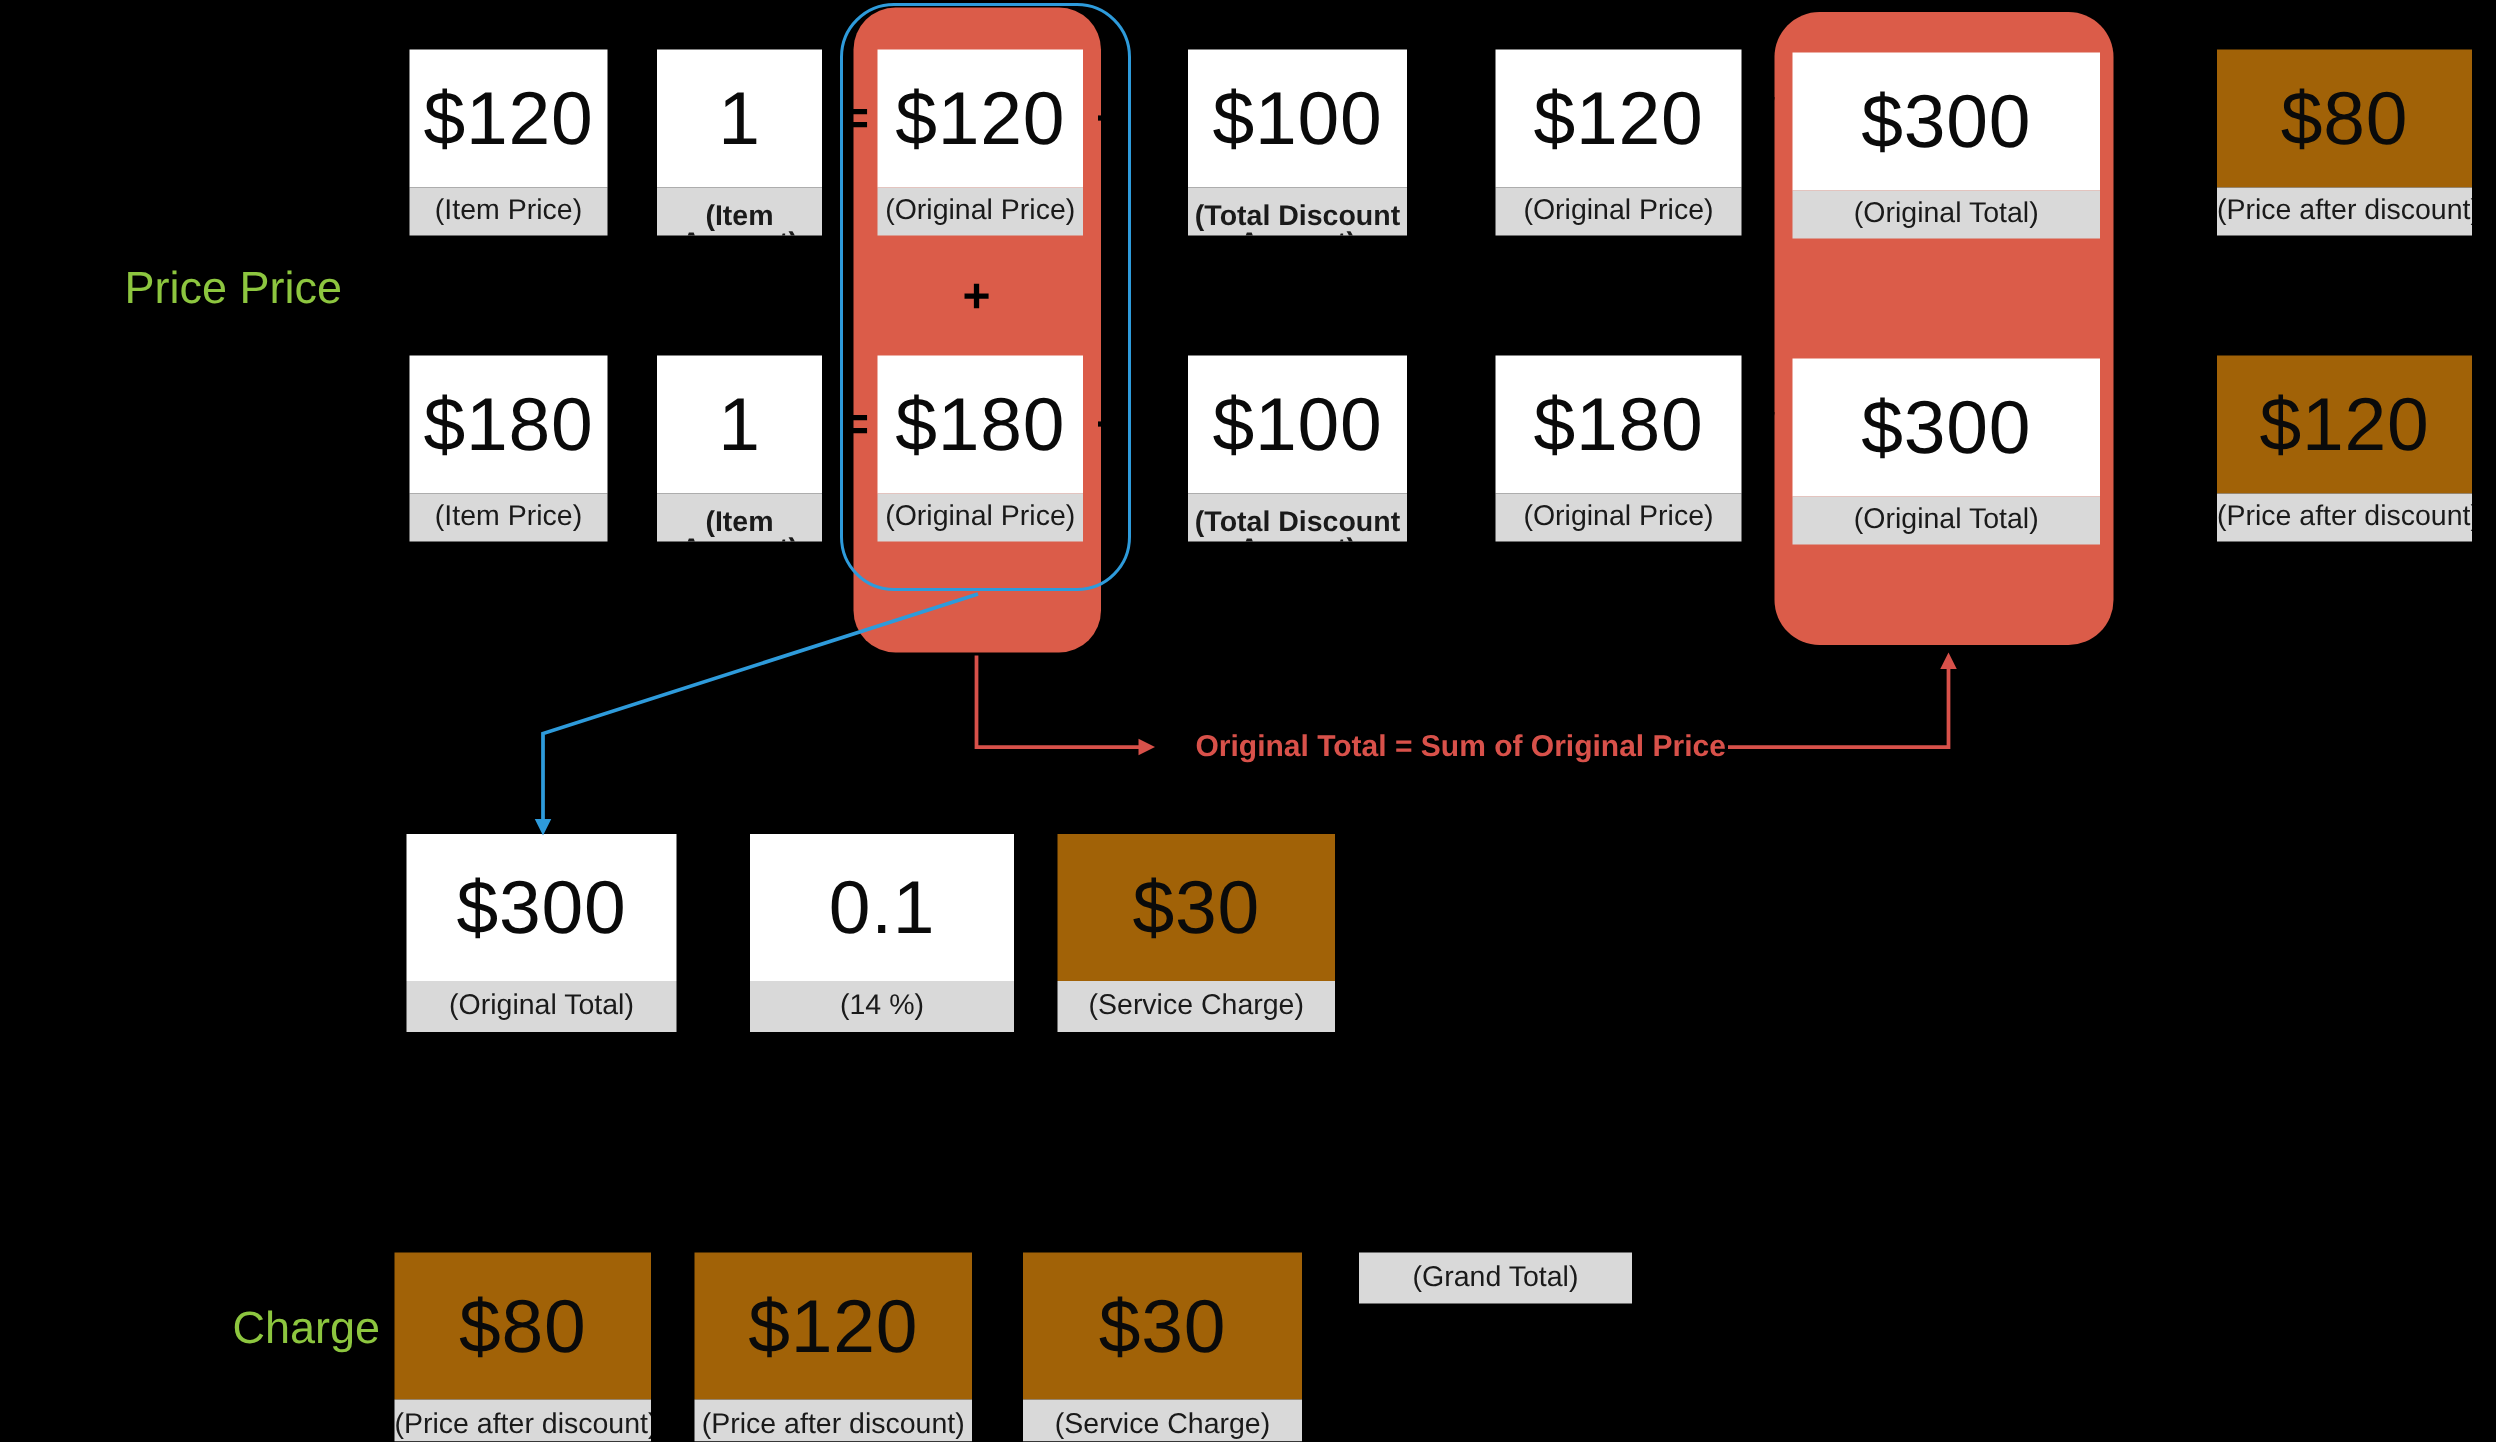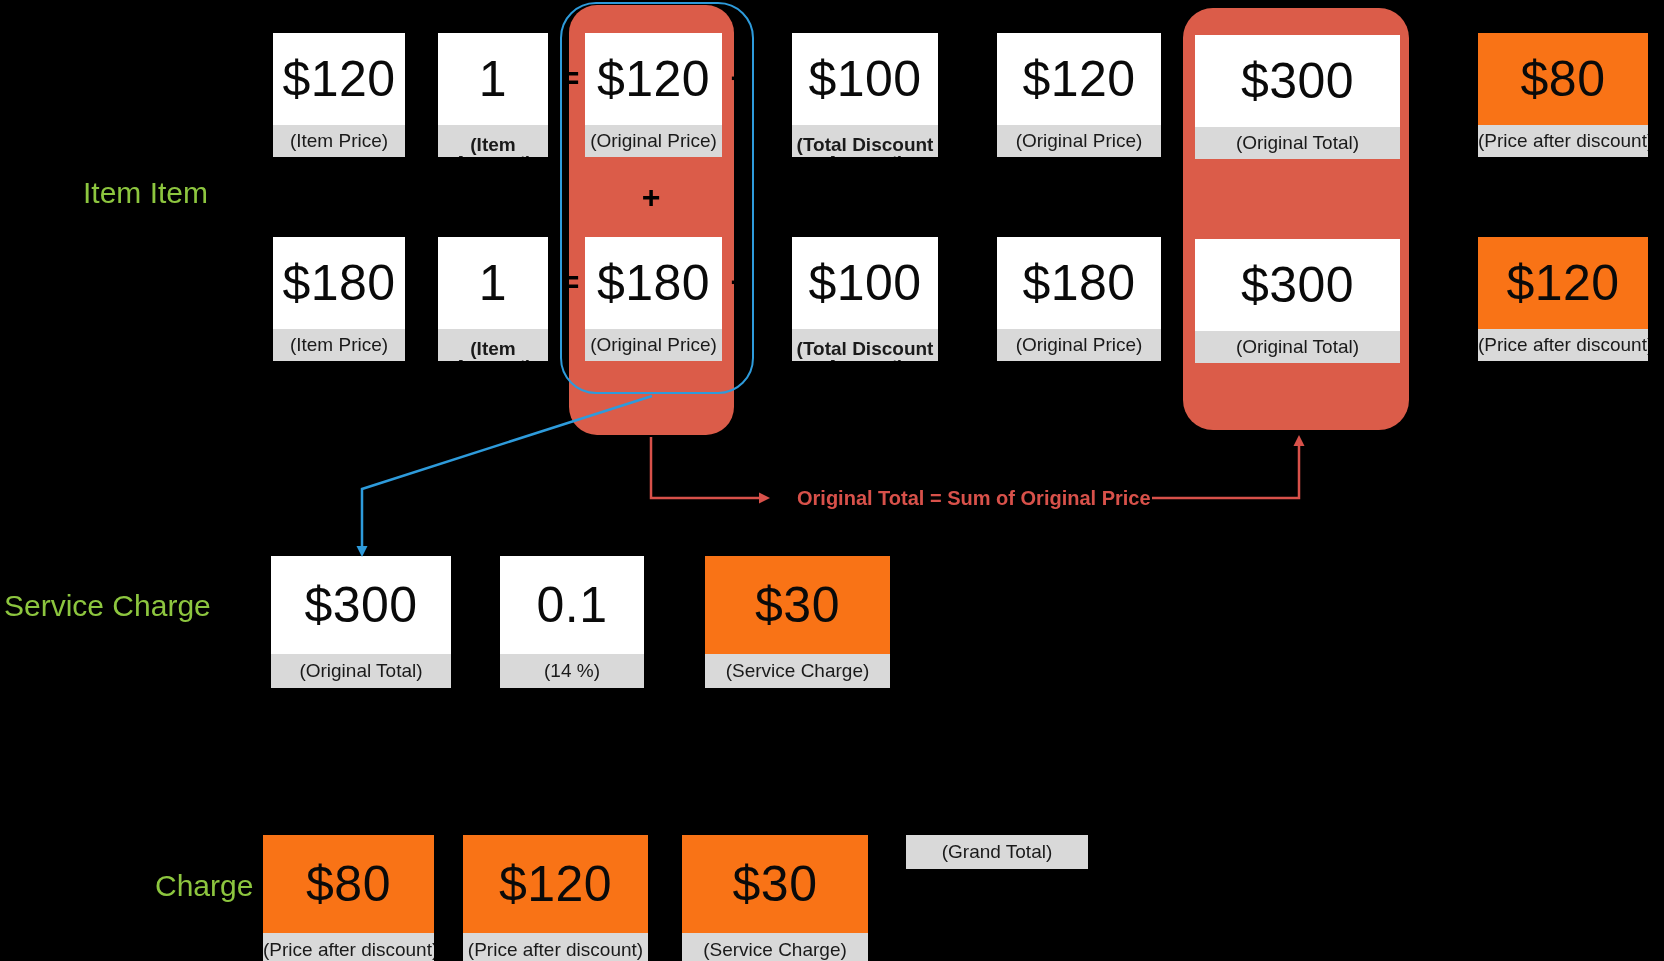--- a/index.html
+++ b/index.html
@@ -11,21 +11,21 @@
   .red-container{position:absolute;background:#DB5C49;z-index:1;}
   #redc1{left:569px;top:5px;width:165px;height:430px;border-radius:28px;}
   #redc2{left:1183px;top:8px;width:226px;height:422px;border-radius:30px;}
   
   #blue-outline{position:absolute;left:560px;top:2px;width:190px;height:388px;
     border:2.5px solid #2E9BDB;border-radius:36px;background:transparent;z-index:2;}
   
   .box{position:absolute;z-index:3;display:flex;flex-direction:column;}
   .box .val{height:92px;background:#FFFFFF;color:#0a0a0a;display:flex;
     align-items:center;justify-content:center;font-size:50px;letter-spacing:0.5px;}
-  .box.orange .val{background:#f97316;}
+  .box.orange .val{background:#a16207;}
   .box .cap{height:32px;background:#D9D9D9;color:#1a1a1a;font-size:19px;
     line-height:32px;text-align:center;overflow:hidden;white-space:nowrap;}
   .box .cap.wrap{white-space:normal;line-height:18px;padding-top:11px;box-sizing:border-box;font-weight:bold;}
   .box.tall .val{height:98px;}
   .box.tall .cap{height:34px;line-height:34px;}
   
   #r1ip{left:273px;top:33px;width:132px;}
   #r1am{left:438px;top:33px;width:110px;}
   #r1op{left:585px;top:33px;width:137px;}
   #r1da{left:792px;top:33px;width:146px;}
@@ -33,21 +33,21 @@
   #r1ot{left:1195px;top:35px;width:205px;}
   #r1ad{left:1478px;top:33px;width:170px;}
   #r2ip{left:273px;top:237px;width:132px;}
   #r2am{left:438px;top:237px;width:110px;}
   #r2op{left:585px;top:237px;width:137px;}
   #r2da{left:792px;top:237px;width:146px;}
   #r2op2{left:997px;top:237px;width:164px;}
   #r2ot{left:1195px;top:239px;width:205px;}
   #r2ad{left:1478px;top:237px;width:170px;}
   #scot{left:271px;top:556px;width:180px;}
-  #scrate{left:500px;top:556px;width:144px;justify-content:flex-end;}
+  #scrate{left:500px;top:556px;width:176px;justify-content:flex-end;}
   #sccharge{left:705px;top:556px;width:185px;}
   #tad1{left:263px;top:835px;width:171px;}
   #tad2{left:463px;top:835px;width:185px;}
   #tsc{left:682px;top:835px;width:186px;}
   #tgt{left:906px;top:835px;width:182px;}
   
   .op{position:absolute;z-index:4;color:#000;font-size:32px;font-weight:700;
     transform:translate(-50%,-50%);line-height:1;}
   
   .rowlabel{position:absolute;z-index:4;color:#8DC63F;font-size:30px;line-height:34px;}
@@ -62,22 +62,21 @@
 </style>
 </head>
 <body>
 
 <div id="canvas">
 
   <div class="red-container" id="redc1"></div>
   <div class="red-container" id="redc2"></div>
   <div id="blue-outline"></div>
 
-  <div class="rowlabel" id="lbl-item-price">Item Item</div>
-  <div class="rowlabel" id="lbl-service-charge">Service Charge</div>
+  <div class="rowlabel" id="lbl-item-price">Price Price</div>
   <div class="rowlabel" id="lbl-total">Charge</div>
 
   <div class="box" id="r1ip">
     <div class="val">$120</div>
     <div class="cap">(Item Price)</div>
   </div>
   <div class="box" id="r1am">
     <div class="val">1</div>
     <div class="cap wrap">(Item Amount)</div>
   </div>

